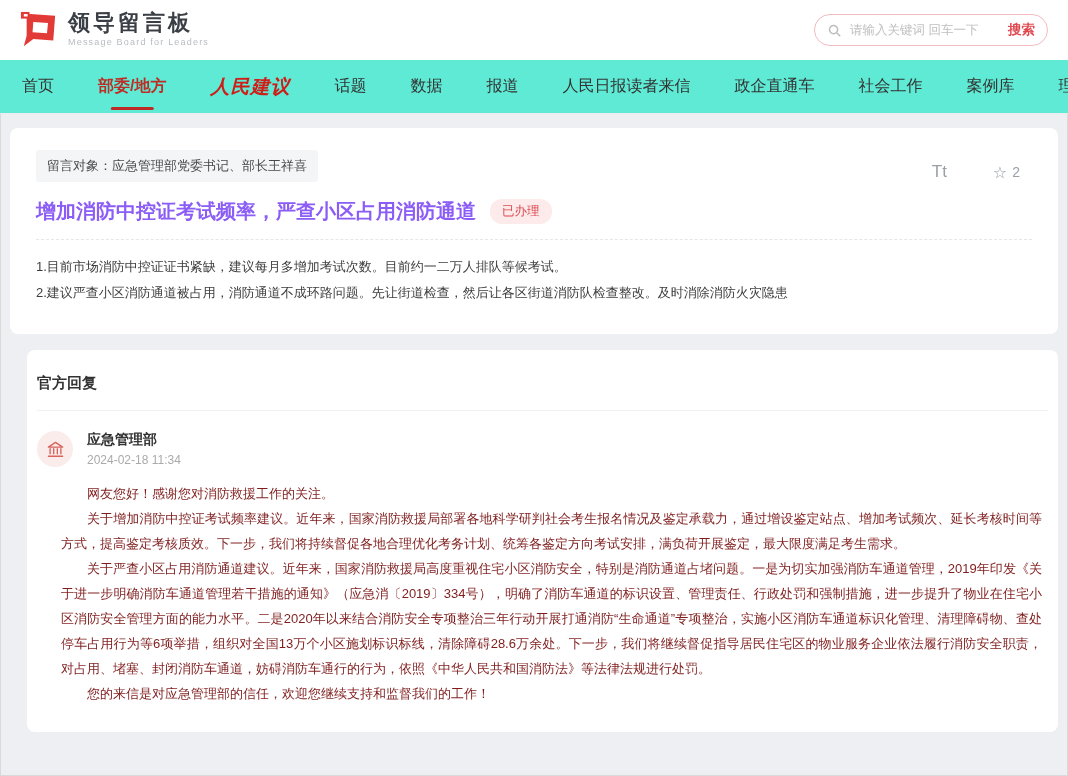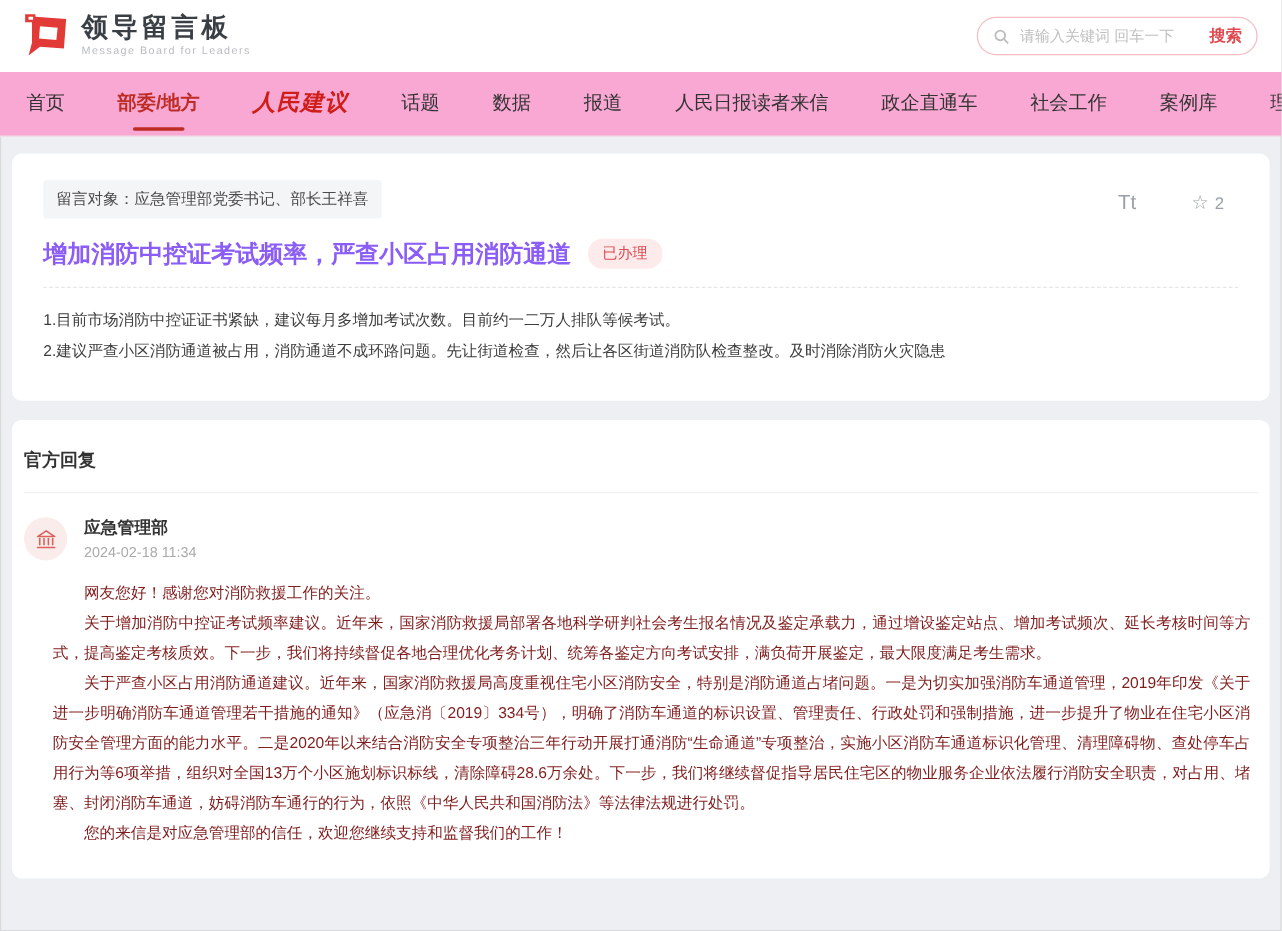--- a/index.html
+++ b/index.html
@@ -37,21 +37,21 @@
     font-family: inherit; background:transparent;
   }
   .search-input::placeholder { color:#bfbfbf; }
   .search-btn {
     border:none; background:none; color:#e0484f; font-size:13.5px; font-weight:bold;
     cursor:pointer; flex:0 0 auto; font-family:inherit;
   }
 
   
   .nav {
-    height:54px; background:#f9a8d4; display:flex; align-items:flex-end;
+    height:54px; background:#5eead4; display:flex; align-items:center;
     padding:0 22px; gap:44px; border-bottom:1px solid #ececec;
   }
   .nav-item {
     position:relative; font-size:16px; color:#333; text-decoration:none;
     height:54px; display:flex; align-items:center; white-space:nowrap; cursor:pointer;
   }
   .nav-item.active { color:#bd2d25; font-weight:bold; }
   .nav-item.active::after {
     content:""; position:absolute; left:50%; transform:translateX(-50%);
     bottom:4px; width:62%; height:3px; background:#bd2d25; border-radius:2px;
@@ -61,21 +61,21 @@
     font-family:"Liberation Serif","DejaVu Serif",serif; letter-spacing:1px;
   }
 
   
   .main { padding:14px 10px 0; }
   .card {
     background:#fff; border-radius:8px; padding:22px 26px 28px;
   }
 
   
-  .msg-toprow { display:flex; align-items:center; justify-content:space-between; }
+  .msg-toprow { display:flex; align-items:flex-end; justify-content:space-between; }
   .msg-target {
     background:#f4f5f7; color:#4a4a4a; font-size:13px; padding:7px 11px; border-radius:3px;
   }
   .msg-tools { display:flex; align-items:center; gap:46px; padding:6px 12px 0 0; color:#9aa0a6; }
   .tool-font { font-size:17px; cursor:pointer; }
   .tool-star { font-size:14px; cursor:pointer; display:flex; align-items:center; gap:5px; }
   .tool-star .star-glyph { font-size:16px; }
 
   .msg-titlerow { margin-top:16px; display:flex; align-items:center; gap:14px; }
   .msg-title { font-size:20px; font-weight:bold; color:#8b5cf6; }
@@ -84,21 +84,21 @@
     border-radius:12px; white-space:nowrap;
   }
   .msg-meta { margin-top:13px; display:flex; align-items:center; font-size:13px; color:#9a9a9a; }
   .msg-author { color:#4a4a4a; font-weight:bold; margin-right:44px; }
   .msg-id { margin-right:16px; }
   .msg-divider { border-top:1px dashed #e6e6e6; margin-top:14px; }
   .msg-body { margin-top:14px; }
   .msg-body p { font-size:13px; color:#3d3d3d; line-height:26px; }
 
   
-  .reply-card { margin-top:16px; padding:24px 10px 26px; }
+  .reply-card { margin-top:16px; padding:24px 10px 26px;margin-left:17px; }
   .reply-section-title { font-size:15px; font-weight:bold; color:#333; }
   .reply-divider { border-top:1px solid #f0f0f0; margin:17px 0 20px; }
   .reply-header { display:flex; align-items:center; gap:14px; }
   .reply-avatar {
     width:36px; height:36px; border-radius:50%; background:#faeceb;
     display:flex; align-items:center; justify-content:center; flex:0 0 auto;
   }
   .reply-agency { font-size:14px; font-weight:bold; color:#333; }
   .reply-time { font-size:12px; color:#aaa; margin-top:4px; }
   .reply-body { margin:14px 6px 0 24px; }

